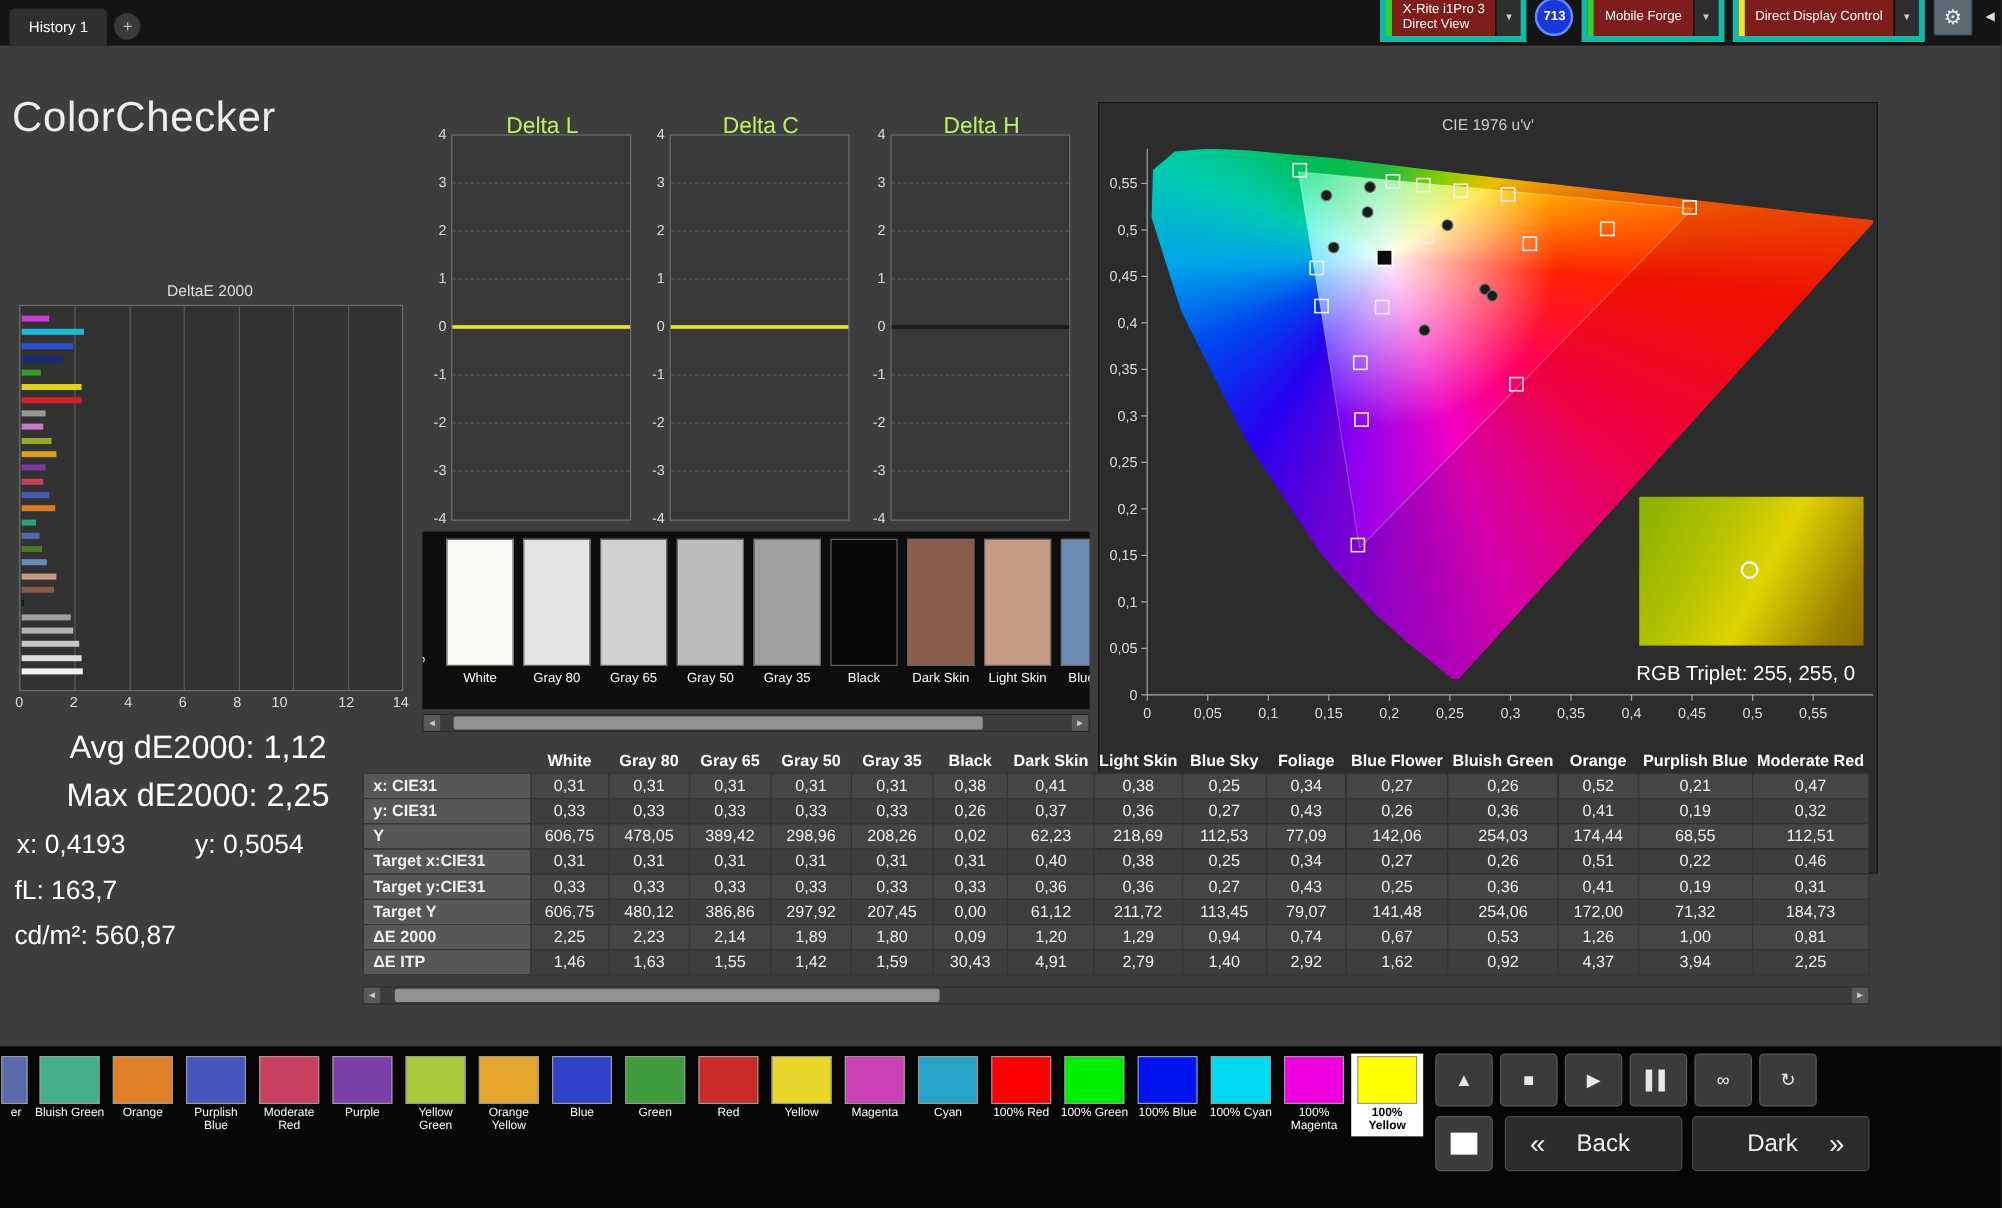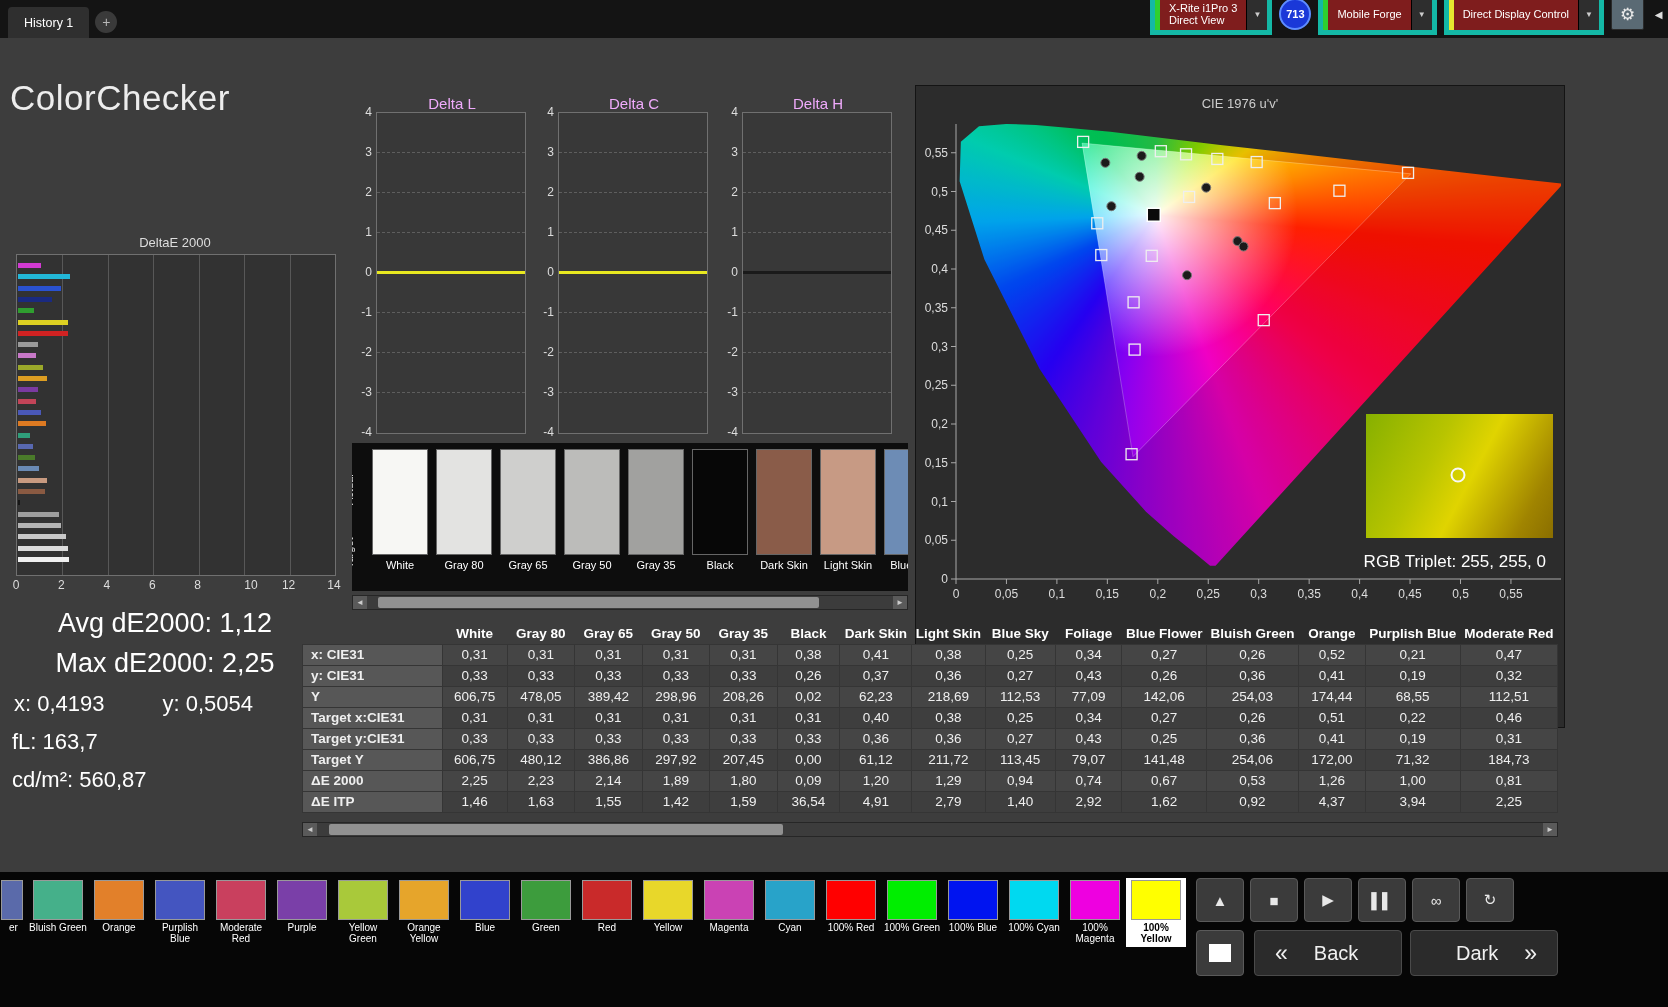--- a/index.html
+++ b/index.html
@@ -36,21 +36,21 @@
   .de-chart{position:absolute;left:10px;top:235px;width:330px;}
   .chart-title{text-align:center;color:#ddd;font-size:13px;height:19px;}
   .de-plot{position:relative;margin-left:6px;width:318px;height:320px;background:#323232;border:1px solid #707070;}
   .de-grid{position:absolute;top:0;bottom:0;width:1px;background:#585858;}
   .de-bar{position:absolute;left:1px;height:5px;}
   .de-xticks{position:relative;height:16px;margin-left:6px;width:320px;}
   .de-xticks span{position:absolute;top:2px;color:#ddd;font-size:12px;transform:translateX(-50%);}
 
   
   .delta-chart{position:absolute;top:95px;width:172px;height:345px;}
-  .dc-title{margin-left:20px;text-align:center;color:#f0abfc;font-size:15px;height:17px;}
+  .dc-title{margin-left:20px;text-align:center;color:#bef264;font-size:19px;height:17px;}
   .dc-plot{position:absolute;left:20px;top:17px;width:148px;height:320px;background:#383838;border:1px solid #707070;}
   .dc-line{position:absolute;left:0;right:0;border-top:1px dashed #5e5e5e;}
   .dc-zero{position:absolute;left:0;right:0;height:3px;}
   .dc-ylab{position:absolute;left:0;width:16px;text-align:right;color:#ddd;font-size:12px;}
 
   
   .swatch-strip{position:absolute;left:352px;top:443px;width:556px;height:148px;background:#0d0d0d;overflow:hidden;}
   .rot{position:absolute;left:3px;color:#eee;font-size:11px;transform:rotate(-90deg);transform-origin:left bottom;white-space:nowrap;height:12px;}
   .swatch-row{position:absolute;left:20px;top:6px;display:flex;gap:8px;}
   .swatch{width:56px;flex:0 0 auto;}
@@ -196,21 +196,21 @@
         <div class="de-bar" style="top: 279.2px; width: 48.3px; background: rgb(200, 200, 200);"></div>
         <div class="de-bar" style="top: 290.5px; width: 50.3px; background: rgb(220, 220, 220);"></div>
         <div class="de-bar" style="top: 301.8px; width: 50.8px; background: rgb(240, 240, 240);"></div>
       </div>
     <div class="de-xticks" id="de-xticks">
         <span style="left: 0px;">0</span>
         <span style="left: 45.4px;">2</span>
         <span style="left: 90.9px;">4</span>
         <span style="left: 136.3px;">6</span>
         <span style="left: 181.7px;">8</span>
-        <span style="left: 235px;">10</span>
+        <span style="left: 217px;">10</span>
         <span style="left: 272.6px;">12</span>
         <span style="left: 318px;">14</span>
       </div>
   </section>
 
   <div id="delta-charts">
       <div class="delta-chart" style="left: 356px;">
         <div class="dc-title">Delta L</div>
         <div class="dc-ylab" style="top: 10px;">4</div>
         <div class="dc-ylab" style="top: 50px;">3</div>
@@ -590,21 +590,21 @@
             <td>1,00</td>
             <td>0,81</td>
           </tr>
           <tr>
             <th>ΔE ITP</th>
             <td>1,46</td>
             <td>1,63</td>
             <td>1,55</td>
             <td>1,42</td>
             <td>1,59</td>
-            <td>36,54</td>
+            <td>30,43</td>
             <td>4,91</td>
             <td>2,79</td>
             <td>1,40</td>
             <td>2,92</td>
             <td>1,62</td>
             <td>0,92</td>
             <td>4,37</td>
             <td>3,94</td>
             <td>2,25</td>
           </tr>

